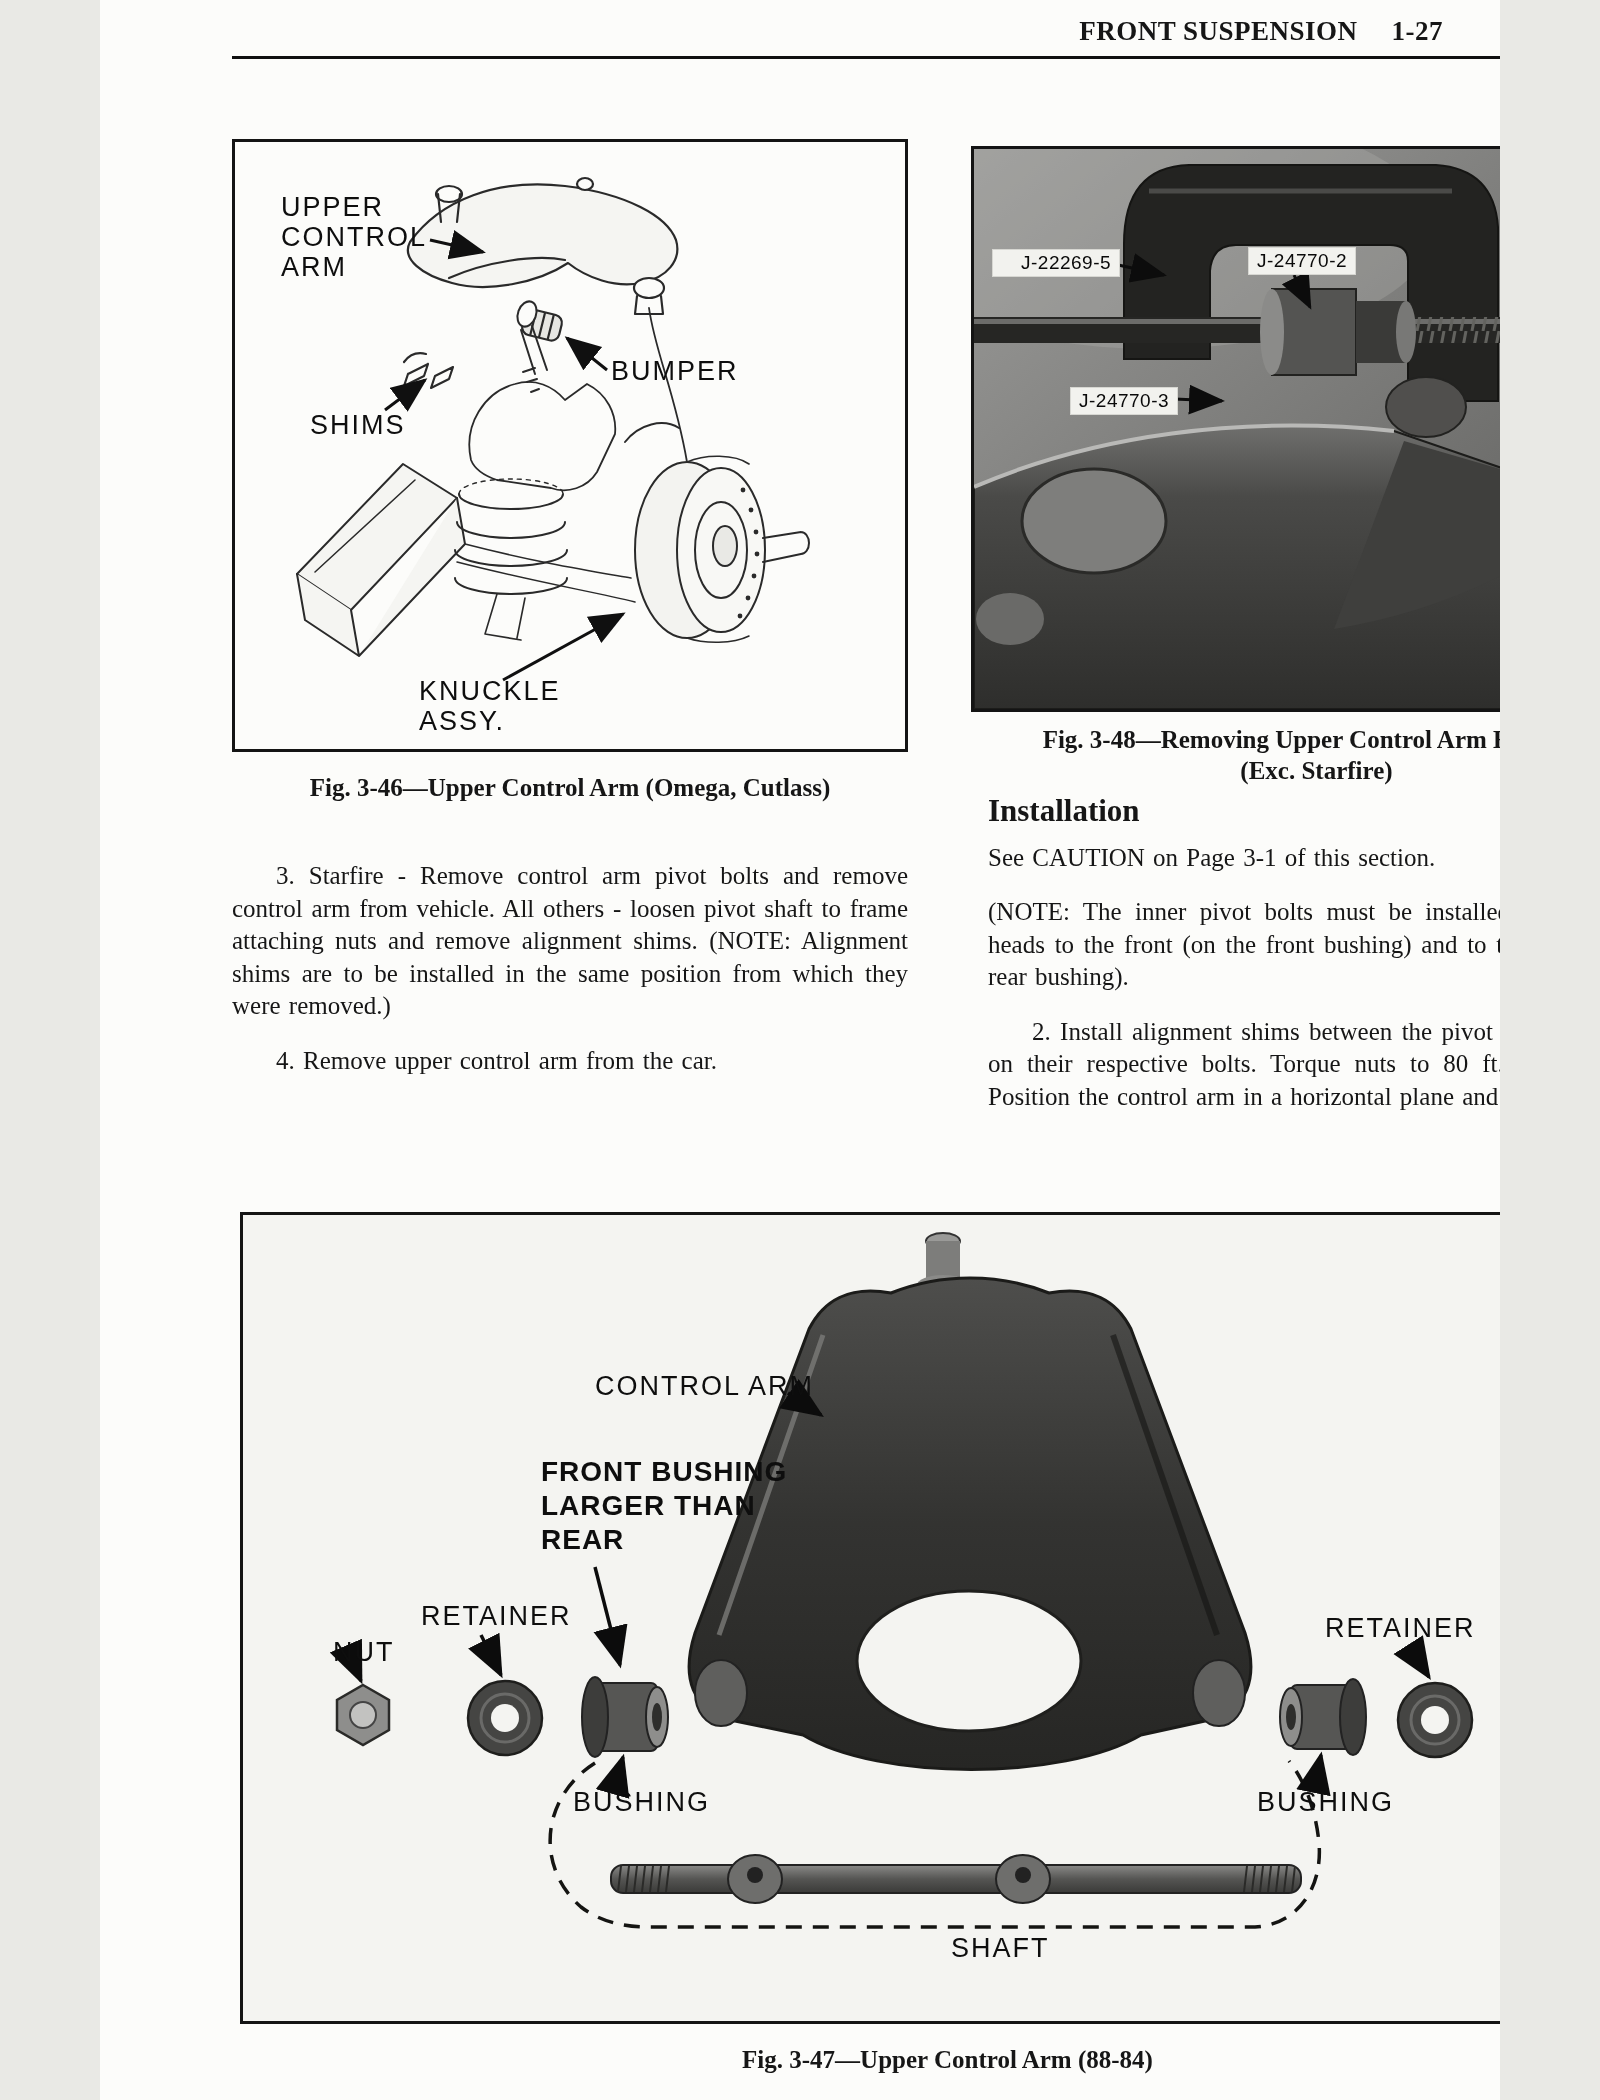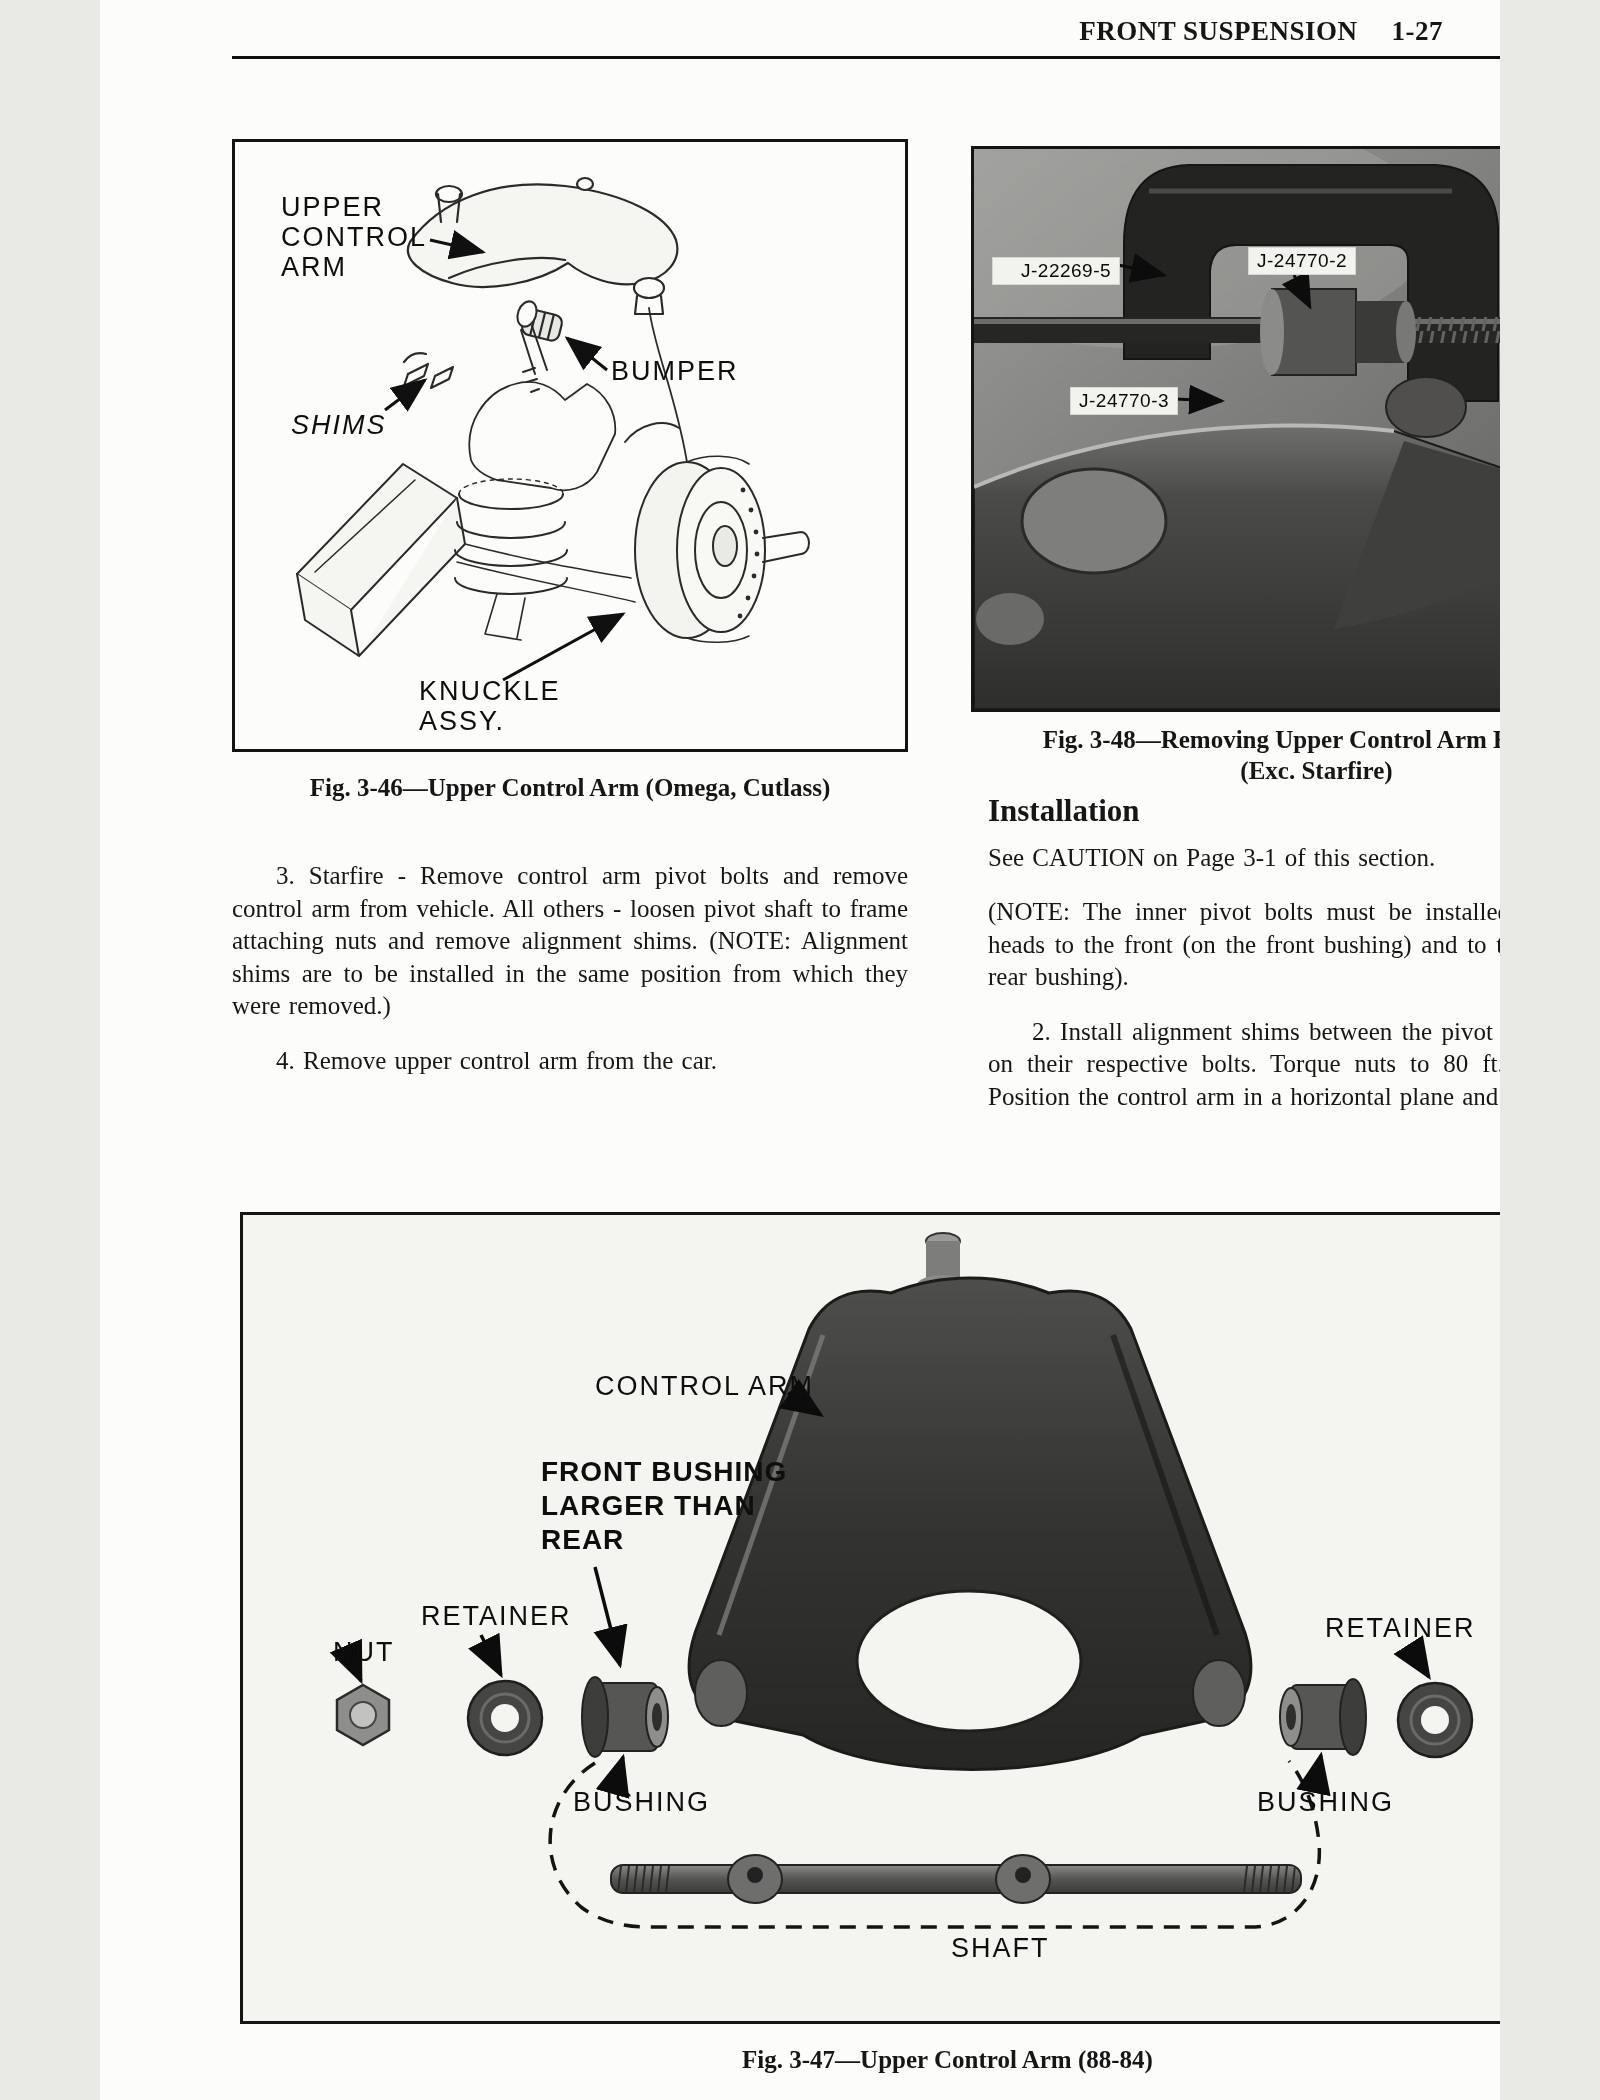--- a/index.html
+++ b/index.html
@@ -124,21 +124,21 @@
         <path d="M195 98 L248 110" marker-end="url(#ah46)"></path>
         <path d="M372 228 L332 196" marker-end="url(#ah46)"></path>
         <path d="M150 268 L190 238" marker-end="url(#ah46)"></path>
         <path d="M268 538 L388 472" marker-end="url(#ah46)"></path>
       </g>
     </svg>
     <div class="fig-label" style="left:46px; top:50px;">UPPER
 CONTROL
 ARM</div>
     <div class="fig-label" style="left:376px; top:214px;">BUMPER</div>
-    <div class="fig-label" style="left:56px; top:268px;font-style:italic;">SHIMS</div>
+    <div class="fig-label" style="left:75px; top:268px;">SHIMS</div>
     <div class="fig-label" style="left:184px; top:534px;">KNUCKLE
 ASSY.</div>
   </div>
   <div class="caption cap46">Fig. 3-46—Upper Control Arm (Omega, Cutlass)</div>
 
   <div class="figbox fig48">
     <svg class="fig-art" viewBox="0 0 685 560">
       <defs>
         <linearGradient id="g48" x1="0" y1="0" x2="1" y2="1">
           <stop offset="0" stop-color="#9c9c9a"></stop>
@@ -183,21 +183,21 @@
         <ellipse cx="36" cy="470" rx="34" ry="26" fill="#6a6a68"></ellipse>
         <path d="M430 292 L 560 330 L 540 420 C 480 452, 420 470, 360 480 Z" fill="#3f3f3d"></path>
         <ellipse cx="452" cy="258" rx="40" ry="30" fill="#504f4d" stroke="#222220" stroke-width="2"></ellipse>
       </g>
       <g stroke="#0c0c0c" stroke-width="3" fill="none">
         <path d="M126 112 L 190 126" marker-end="url(#ah48)"></path>
         <path d="M320 126 L 336 158" marker-end="url(#ah48)"></path>
         <path d="M200 250 L 248 252" marker-end="url(#ah48)"></path>
       </g>
     </svg>
-    <div class="tool-label" style="left:18px; top:108px;padding-left:28px;">J-22269-5</div>
+    <div class="tool-label" style="left:18px; top:100px;padding-left:28px;">J-22269-5</div>
     <div class="tool-label" style="left:274px; top:98px;">J-24770-2</div>
     <div class="tool-label" style="left:96px; top:238px;">J-24770-3</div>
   </div>
   <div class="caption cap48">Fig. 3-48—Removing Upper Control Arm Bushings
 (Exc. Starfire)</div>
 
   <div class="col left-col">
     <p class="ind">3. Starfire - Remove control arm pivot bolts and remove control arm from vehicle. All others - loosen pivot shaft to frame attaching nuts and remove alignment shims. (NOTE: Alignment shims are to be installed in the same position from which they were removed.)</p>
     <p class="ind">4. Remove upper control arm from the car.</p>
   </div>

